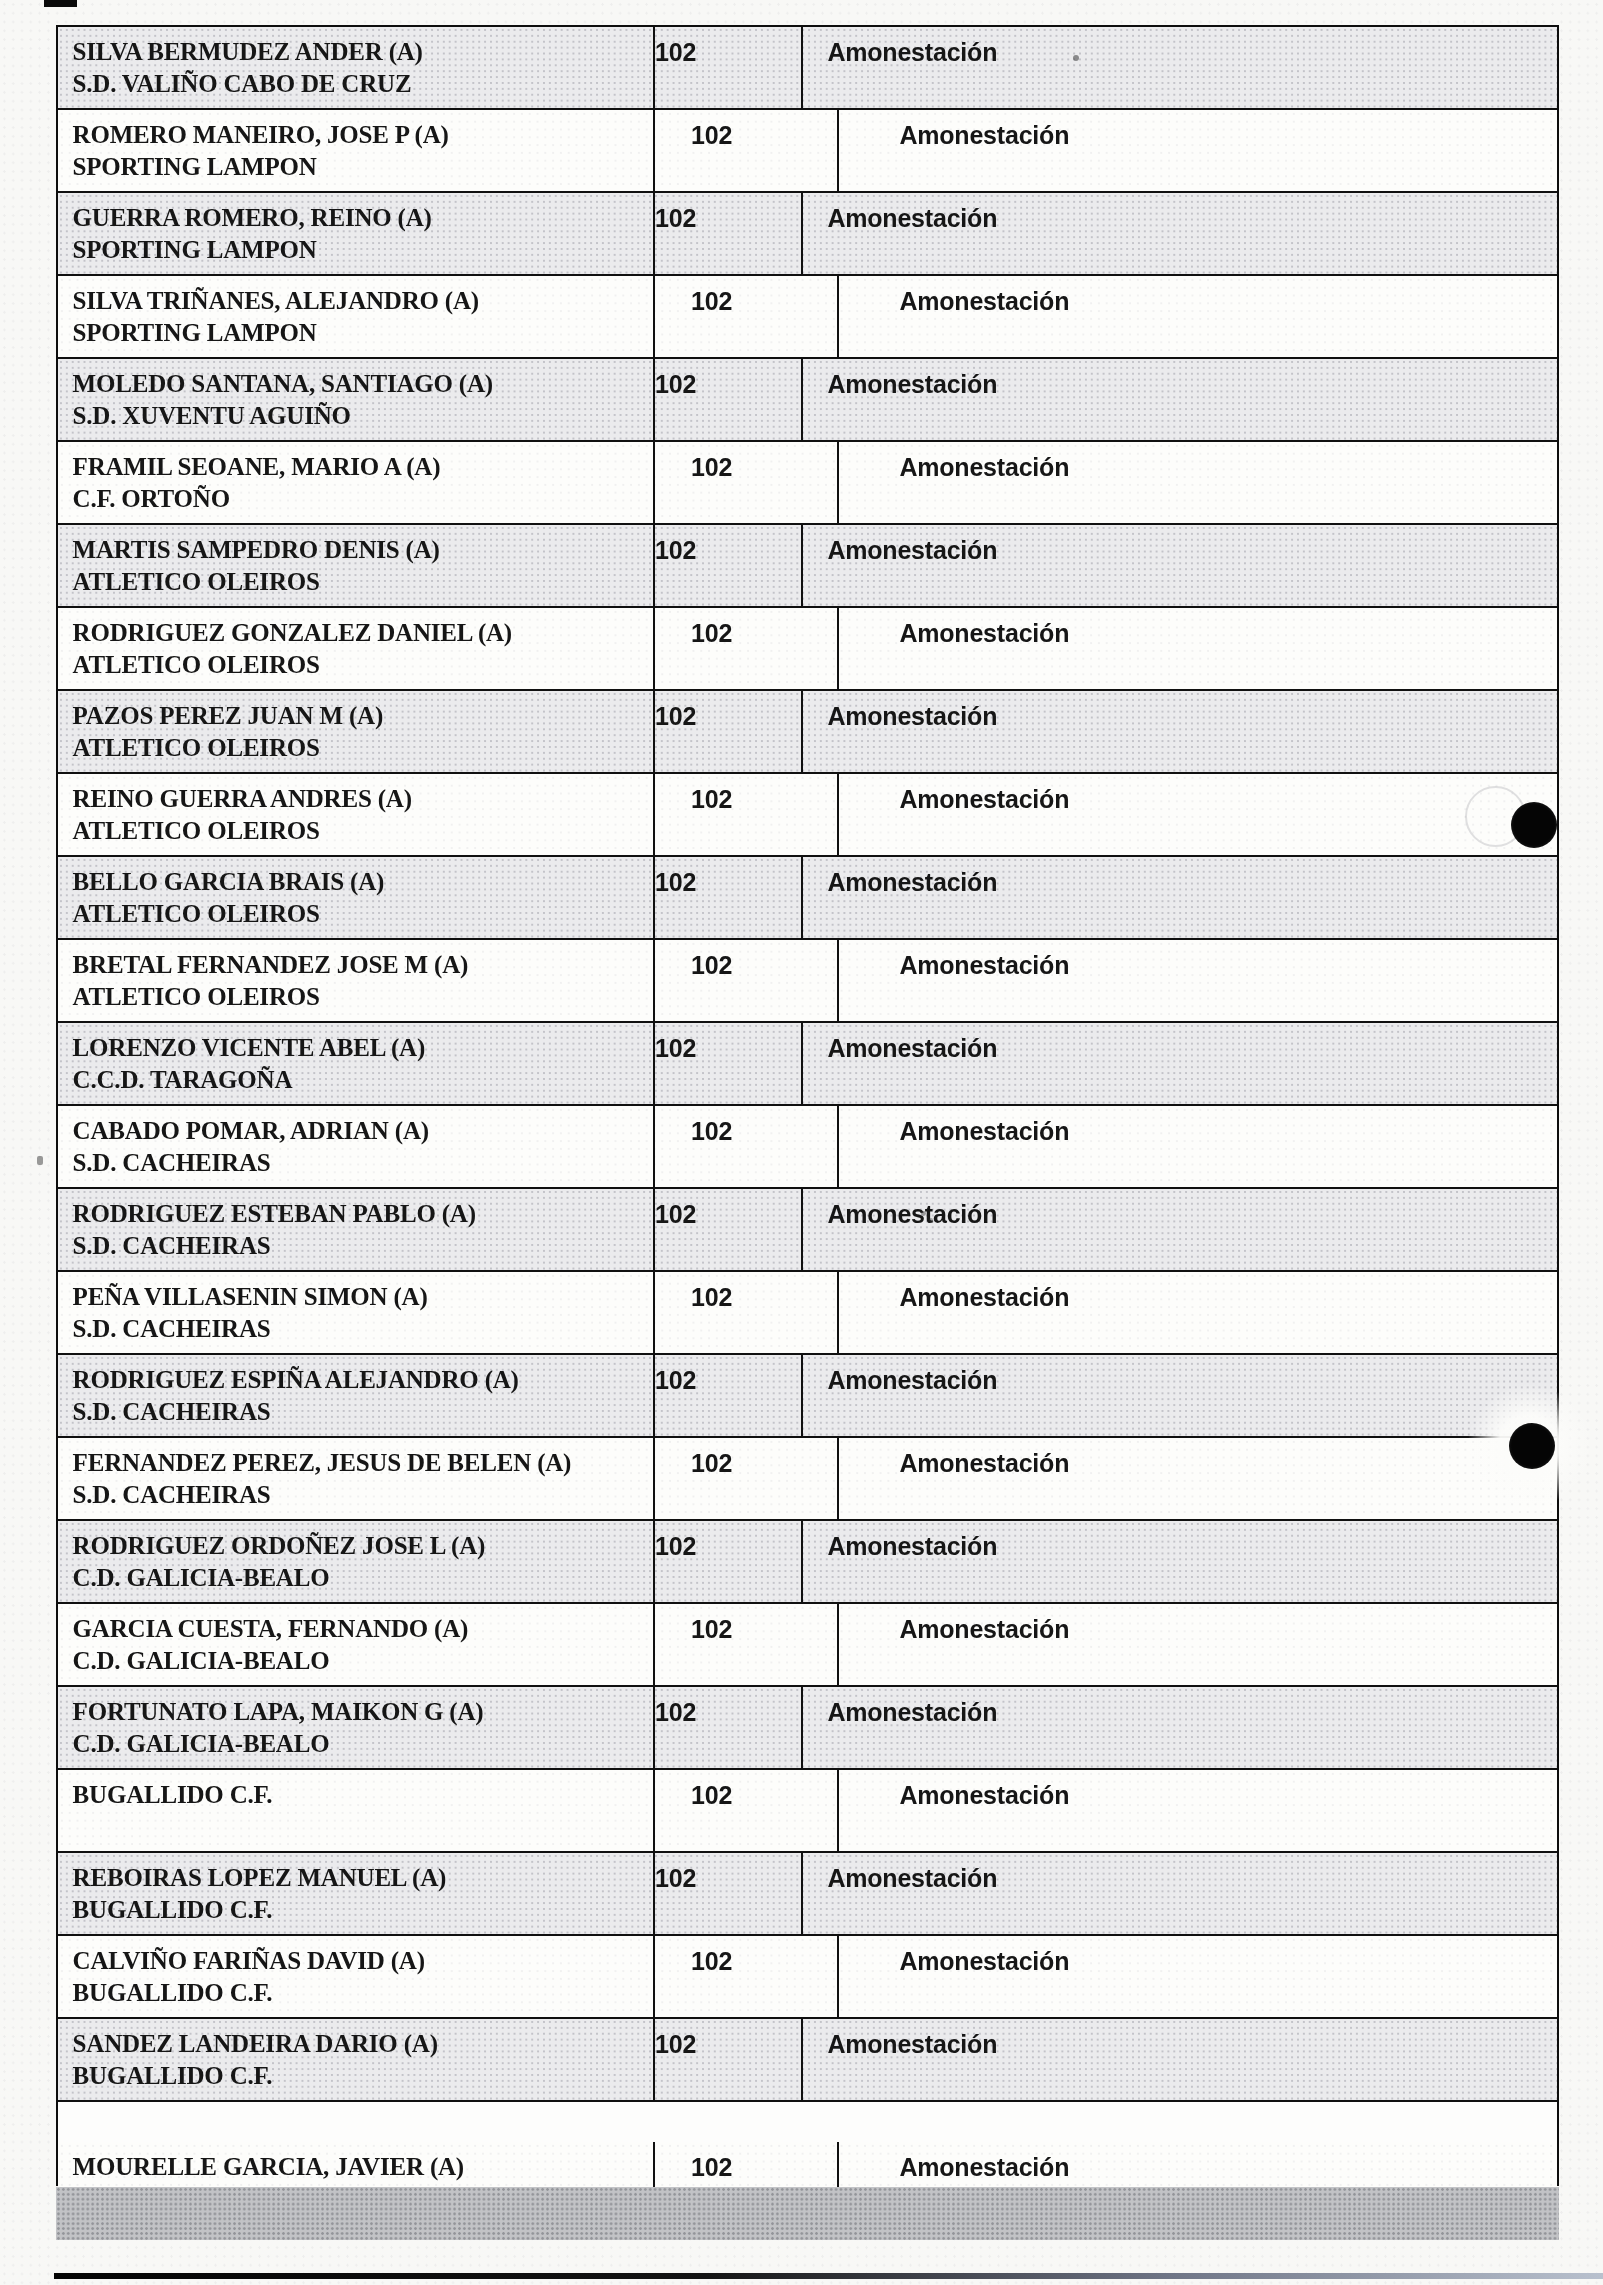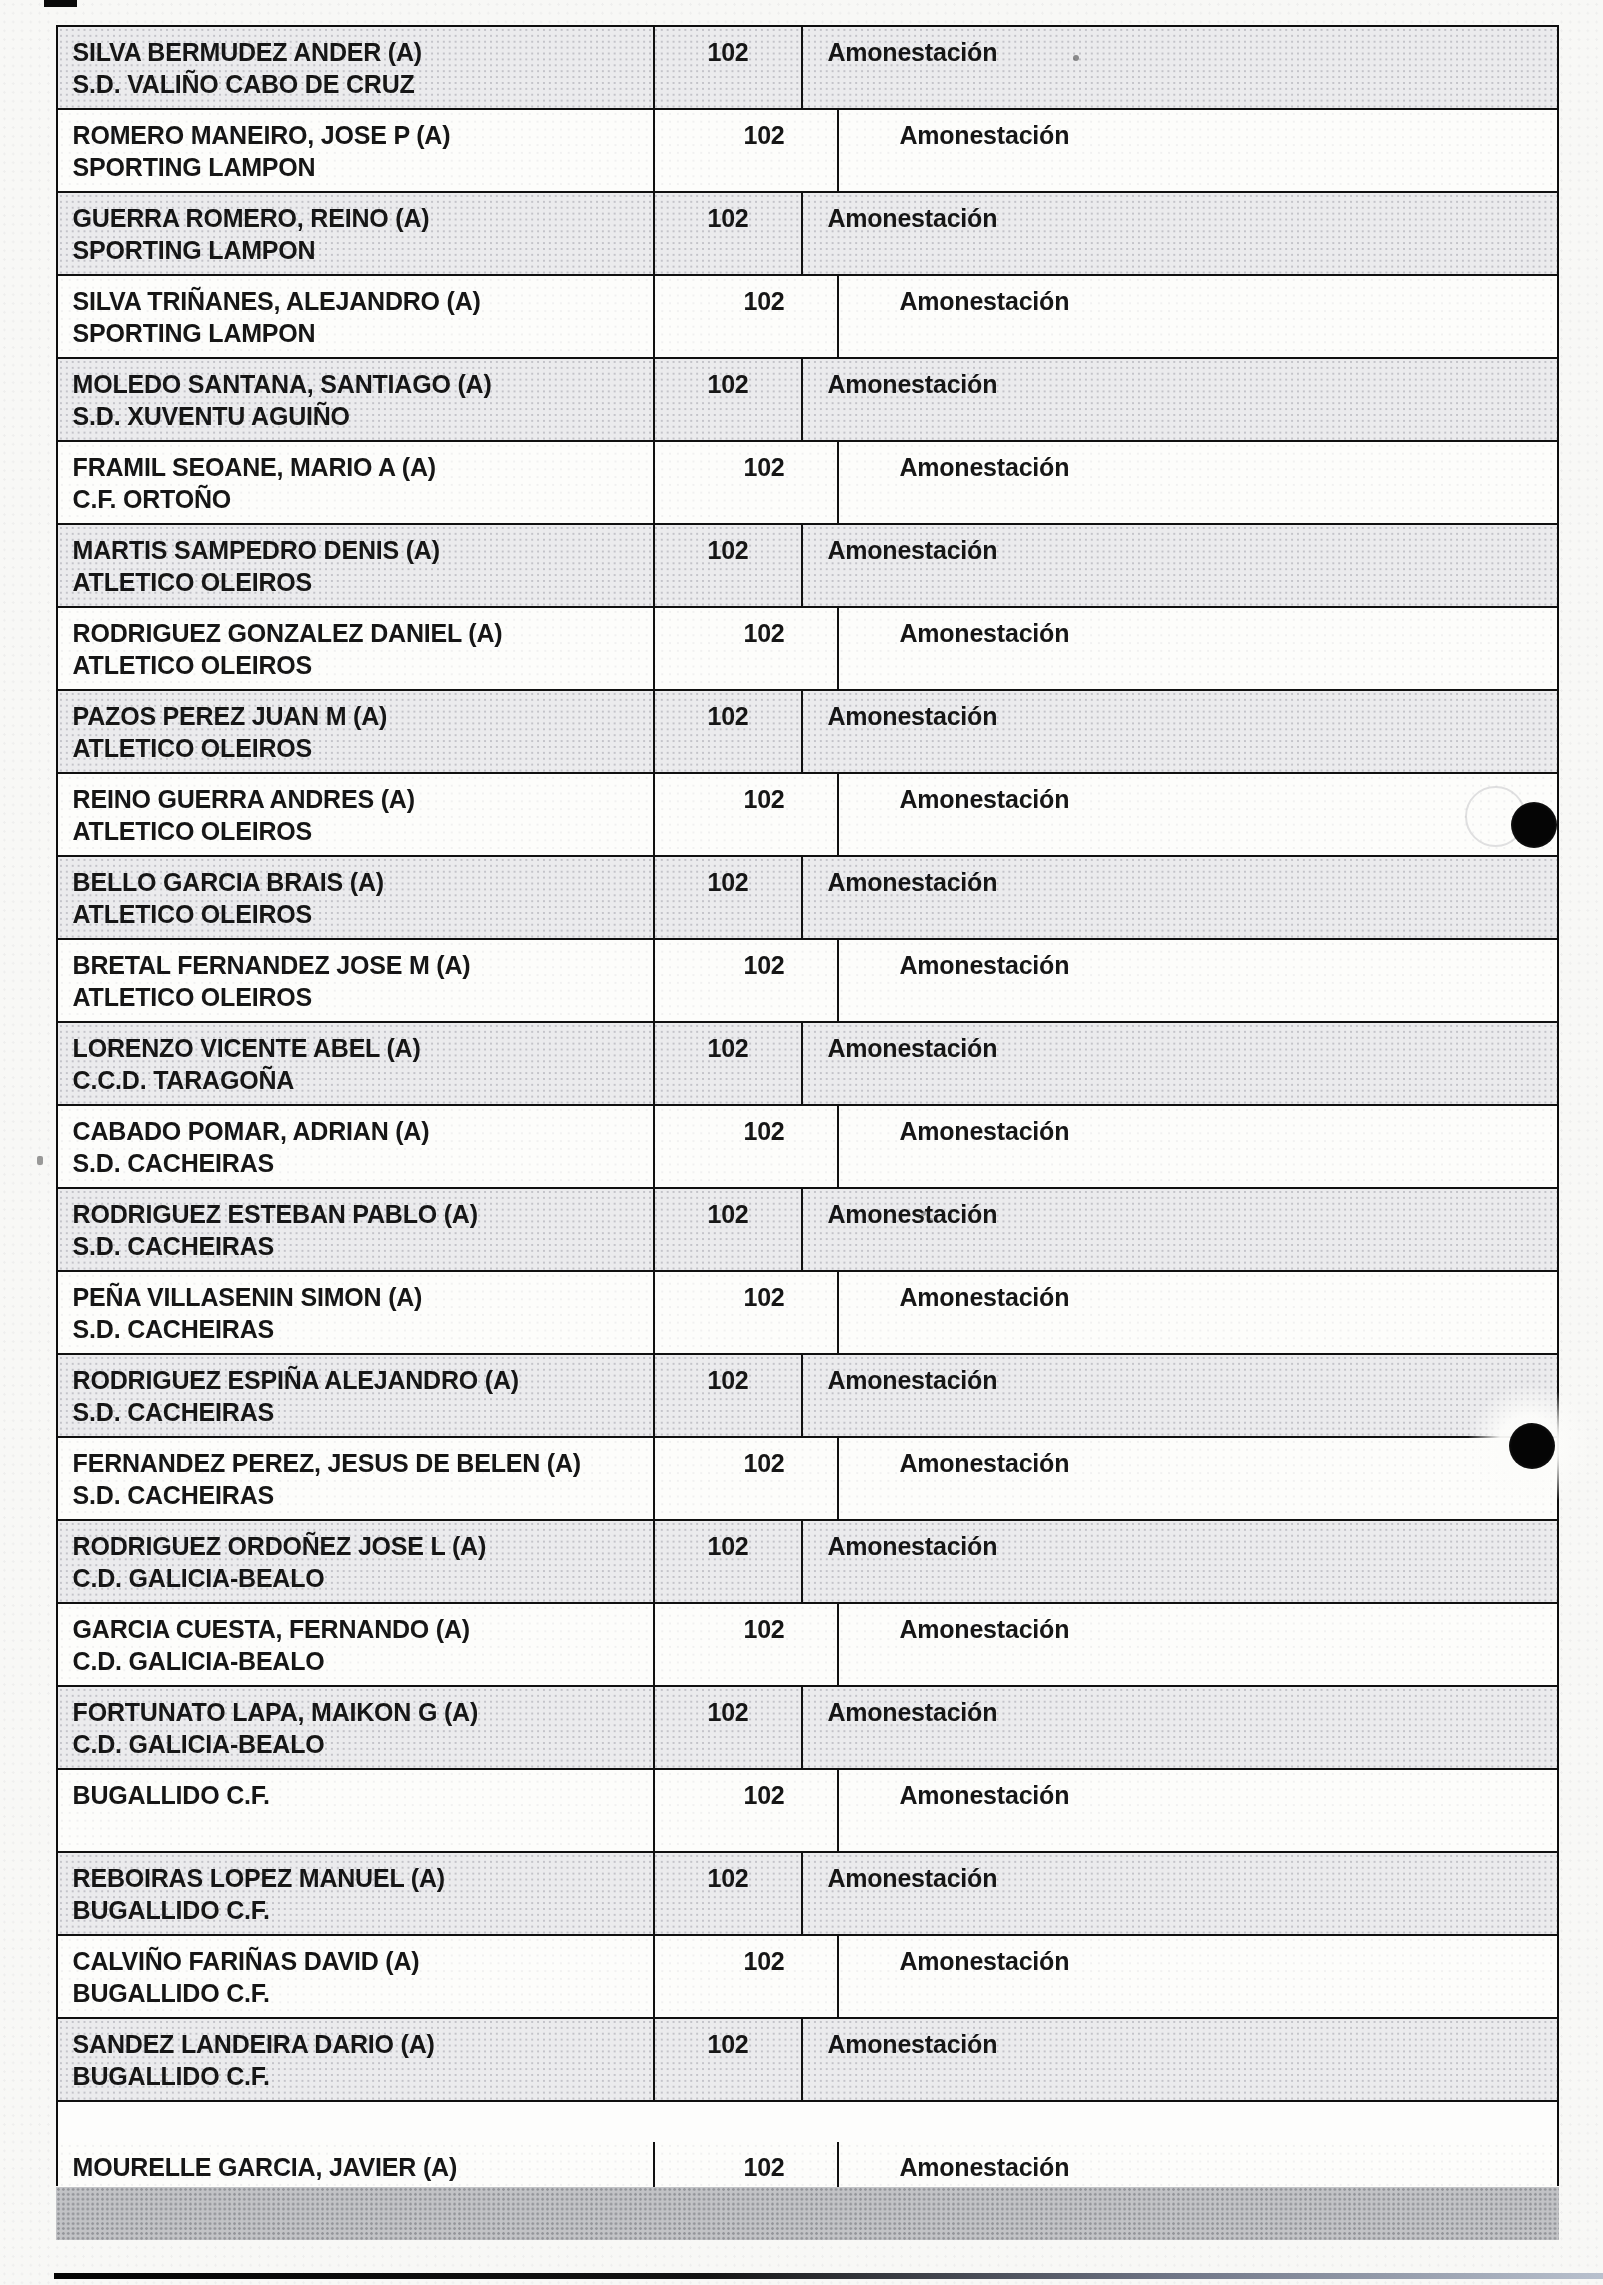--- a/index.html
+++ b/index.html
@@ -36,24 +36,25 @@
   .row.plain{
     background-color:#fdfdfb;
     background-image:radial-gradient(rgba(150,150,162,0.12) 1px, transparent 1.4px);
     background-size:7.8px 7.8px;
     gap:36px;
   }
   .cell{box-sizing:border-box;overflow:hidden;}
   .cell-name{
     border-right:2.9px solid #101010;
     padding:8.8px 7.8px 0 14.6px;
+    font-family:Liberation Serif, serif;
   }
   .cell-code{
     border-right:2.9px solid #101010;
-    text-align:center;
+    text-align:left;
     padding-top:8.8px;
   }
   .cell-sanction{padding:8.8px 0 0 24.4px;border-radius:12px;}
   .player,.team,.cell-code,.cell-sanction{
     font-size:25px;line-height:32px;font-weight:700;
     color:#161616;letter-spacing:-0.2px;white-space:nowrap;
   }
   
   #bottom-band{
     position:absolute;left:56px;top:2187px;width:1503px;height:53px;

